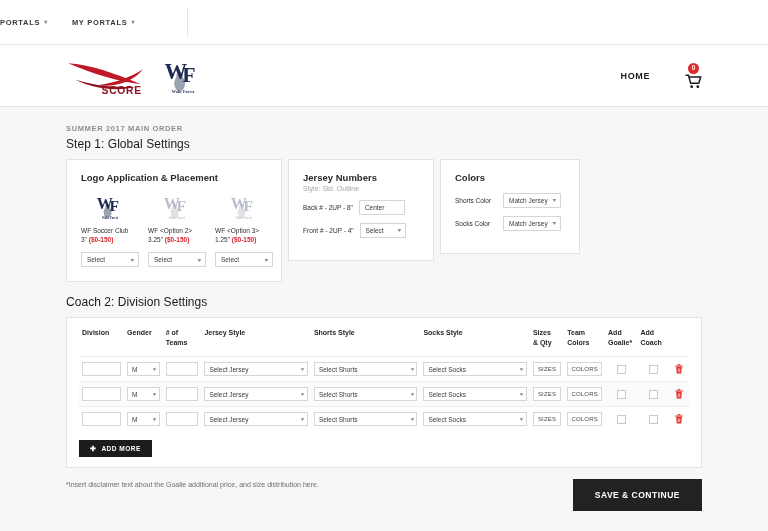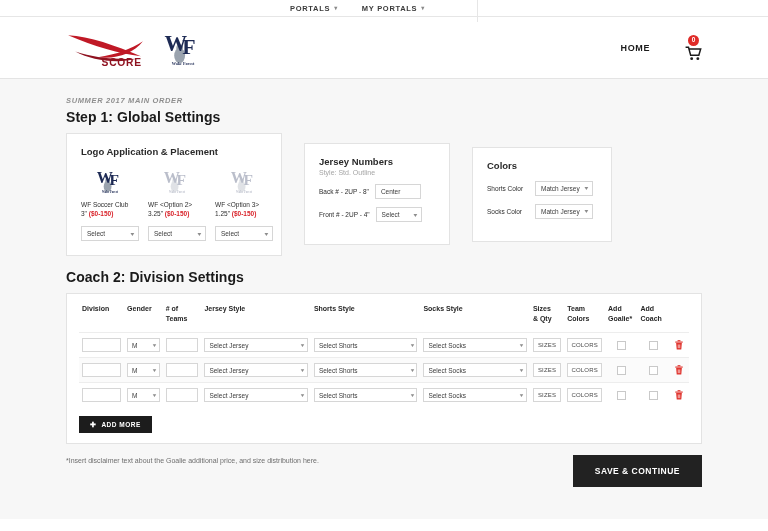--- a/index.html
+++ b/index.html
@@ -6,25 +6,25 @@
   html, body {
     width: 768px; height: 531px;
     background: #ffffff;
     font-family: "Liberation Sans", sans-serif;
     color: #3b3b3b;
     overflow: hidden;
   }
 
   
   .utility-bar {
-    height: 17px;
+    height: 45px;
     border-bottom: 1px solid #e6e6e6;
     display: flex;
     align-items: center;
-    justify-content: center;
+    justify-content: flex-start;
     padding-right: 0;
     background: #fff;
   }
   .utility-links { display: flex; align-items: center; gap: 24px; padding-right: 52px; }
   .utility-link {
     font-size: 7.5px;
     letter-spacing: 0.7px;
     font-weight: 700;
     color: #3a3a3a;
     display: flex;
@@ -81,43 +81,42 @@
   }
 
   .order-meta { margin-bottom: 2px; }
   .meta-line {
     font-size: 7.5px;
     letter-spacing: 0.65px;
     font-weight: 700;
     color: #8e8e8e;
     line-height: 1.55;
     text-transform: uppercase;
-    font-style: italic;
   }
 
   .page-title {
     text-align: center;
     font-size: 17px;
     font-weight: 700;
     color: #1a1a1a;
     letter-spacing: -0.2px;
     margin-top: 6px;
     margin-bottom: 14px;
   }
 
   .step-heading {
-    font-size: 14px;
-    font-weight: 700;
+    font-size: 12px;
+    font-weight: 400;
     color: #1a1a1a;
     margin-bottom: 8px;
     letter-spacing: 0.05px;
   }
 
   
-  .panels-row { display: flex; gap: 22px; align-items: center; }
+  .panels-row { display: flex; gap: 6px; align-items: flex-start; }
   .panel {
     background: #fff;
     border: 1px solid #e3e3e3;
     padding: 12px 14px 14px 14px;
   }
   .panel-logo { width: 216px; }
   .panel-numbers { width: 146px; }
   .panel-colors { width: 140px; }
 
   .panel-title {

